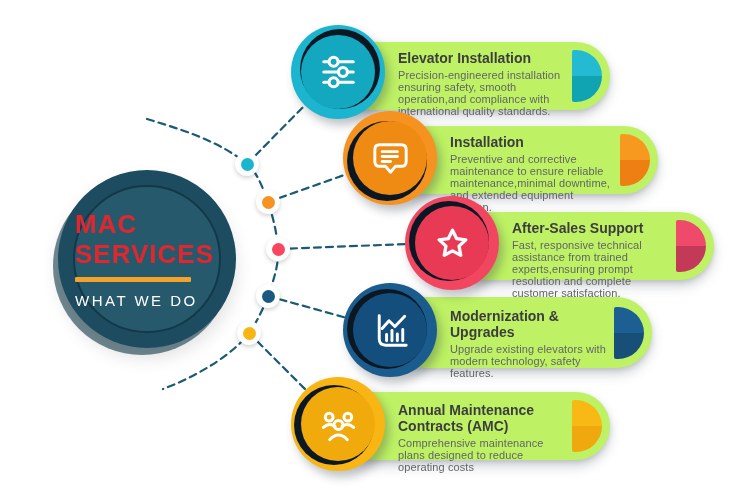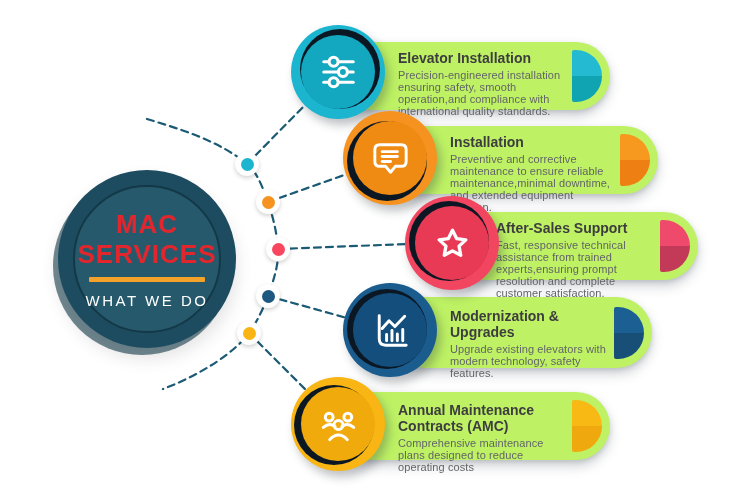--- a/index.html
+++ b/index.html
@@ -7,31 +7,31 @@
          font-family:"Liberation Sans",sans-serif;}
 
   
   .connector-svg{position:absolute;left:0;top:0;z-index:0;}
 
   
   .center-circle{position:absolute;left:58px;top:170px;width:178px;height:178px;border-radius:50%;
     background:var(--outer,#1d4c61);
     box-shadow:-5px 7px 0 0 rgba(19,56,71,.6),0 10px 18px rgba(0,0,0,.12);z-index:2;}
   .center-ring{position:absolute;inset:15px;border-radius:50%;background:var(--inner,#27596d);
-    border:2px solid var(--ring,#133847);display:flex;flex-direction:column;align-items:center;justify-content:center;}
+    border:2px solid var(--ring,#133847);display:flex;flex-direction:column;justify-content:center;}
   .center-title{font-weight:bold;font-size:26px;line-height:30px;color:var(--title-color,#e2262d);letter-spacing:1px;}
   .center-divider{width:116px;height:5px;background:var(--divider-color,#f5a22b);margin:8px 0 10px;border-radius:1px;}
   .center-subtitle{font-weight:normal;font-size:15px;color:var(--subtitle-color,#fff);letter-spacing:2.5px;}
 
   
   .card{position:absolute;background:#bef264;border-radius:36px;z-index:1;
     box-shadow:0 6px 12px rgba(90,100,110,.30),0 2px 4px rgba(90,100,110,.18);}
   .r1-card{left:338px;top:42px;width:272px;height:68px;}
   .r2-card{left:390px;top:126px;width:268px;height:68px;}
-  .r3-card{left:436px;top:212px;width:262px;height:68px;}
+  .r3-card{left:452px;top:212px;width:262px;height:68px;}
   .r4-card{left:390px;top:297px;width:262px;height:71px;}
   .r5-card{left:338px;top:392px;width:272px;height:68px;}
   .card-text{padding:8px 44px 0 60px;}
   .r4-card .card-text{padding-top:11px;}
   .r5-card .card-text{padding-top:10px;}
   .card-title{font-weight:bold;font-size:14px;line-height:16px;color:#3d3d3f;margin-bottom:3px;}
   .card-desc{font-size:11px;line-height:12px;color:#626468;letter-spacing:.1px;}
 
   
   .cap{position:absolute;right:8px;top:50%;transform:translateY(-50%);width:30px;height:52px;

